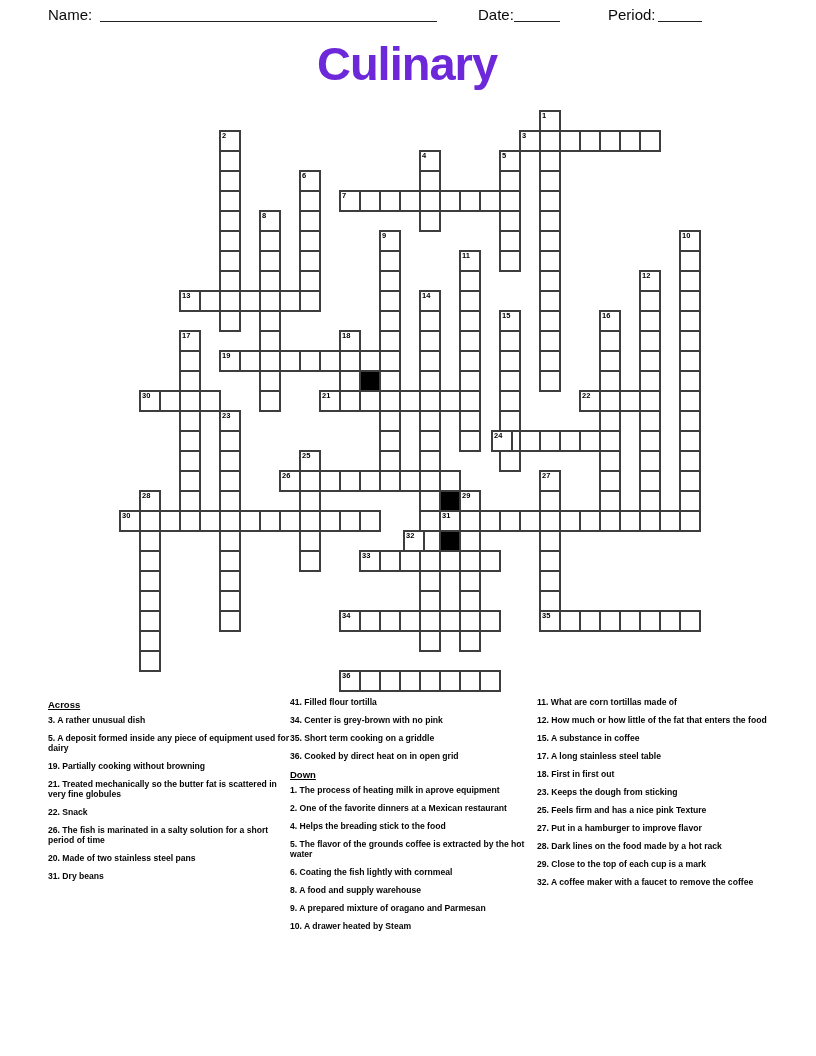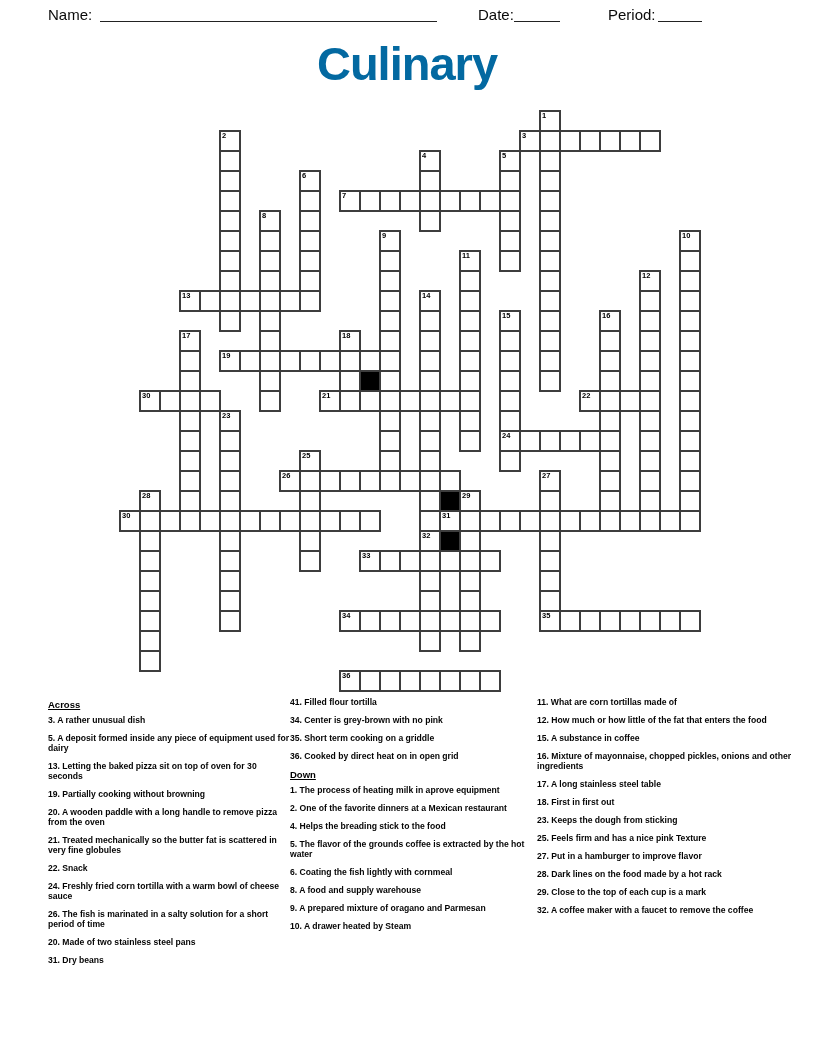--- a/index.html
+++ b/index.html
@@ -19,21 +19,21 @@
   #name-label   { left:48px;  top:6px; }
   #name-line    { left:100px; top:21px; width:337px; }
   #date-label   { left:478px; top:6px; }
   #date-line    { left:514px; top:21px; width:46px; }
   #period-label { left:608px; top:6px; }
   #period-line  { left:658px; top:21px; width:44px; }
   
   .title {
     position:absolute; left:0; top:36px; width:814px;
     text-align:center; font-size:47px; font-weight:800;
-    letter-spacing:-1px; color:#0369a1;
+    letter-spacing:-1px; color:#6d28d9;
   }
   
   #grid { position:absolute; left:119px; top:110px; width:582px; height:582px; }
   .cell {
     position:absolute; width:22px; height:22px;
     border:2px solid #3d3d3d; background:#fff;
   }
   .cell.black { background:#000; }
   .cellnum {
     position:absolute; left:1px; top:-1px;
@@ -124,21 +124,21 @@
       <div class="cell" style="left: 260px; top: 280px;"></div>
       <div class="cell" style="left: 280px; top: 280px;"></div>
       <div class="cell" style="left: 300px; top: 280px;"></div>
       <div class="cell" style="left: 320px; top: 280px;"></div>
       <div class="cell" style="left: 460px; top: 280px;">
         <span class="cellnum">22</span>
       </div>
       <div class="cell" style="left: 480px; top: 280px;"></div>
       <div class="cell" style="left: 500px; top: 280px;"></div>
       <div class="cell" style="left: 520px; top: 280px;"></div>
-      <div class="cell" style="left: 380px; top: 320px;">
+      <div class="cell" style="left: 372px; top: 320px;">
         <span class="cellnum">24</span>
       </div>
       <div class="cell" style="left: 400px; top: 320px;"></div>
       <div class="cell" style="left: 420px; top: 320px;"></div>
       <div class="cell" style="left: 440px; top: 320px;"></div>
       <div class="cell" style="left: 460px; top: 320px;"></div>
       <div class="cell" style="left: 480px; top: 320px;"></div>
       <div class="cell" style="left: 160px; top: 360px;">
         <span class="cellnum">26</span>
       </div>
@@ -409,41 +409,38 @@
       <div class="cell" style="left: 20px; top: 500px;"></div>
       <div class="cell" style="left: 20px; top: 520px;"></div>
       <div class="cell" style="left: 20px; top: 540px;"></div>
       <div class="cell" style="left: 340px; top: 380px;">
         <span class="cellnum">29</span>
       </div>
       <div class="cell" style="left: 340px; top: 420px;"></div>
       <div class="cell" style="left: 340px; top: 460px;"></div>
       <div class="cell" style="left: 340px; top: 480px;"></div>
       <div class="cell" style="left: 340px; top: 520px;"></div>
-      <div class="cell" style="left: 300px; top: 420px;">
+      <div class="cell" style="left: 284px; top: 420px;">
         <span class="cellnum">32</span>
       </div>
       <div class="cell" style="left: 300px; top: 460px;"></div>
       <div class="cell" style="left: 300px; top: 480px;"></div>
       <div class="cell" style="left: 300px; top: 520px;"></div>
       <div class="cell black" style="left: 240px; top: 260px;"></div>
       <div class="cell black" style="left: 320px; top: 380px;"></div>
       <div class="cell black" style="left: 320px; top: 420px;"></div>
     </div>
 
   <div class="clue-col" id="clue-col-1">
       <div class="clue-head">Across</div>
       <div class="clue">3. A rather unusual dish</div>
       <div class="clue">5. A deposit formed inside any piece of equipment used for dairy</div>
-      <div class="clue">13. Letting the baked pizza sit on top of oven for 30 seconds</div>
       <div class="clue">19. Partially cooking without browning</div>
-      <div class="clue">20. A wooden paddle with a long handle to remove pizza from the oven</div>
       <div class="clue">21. Treated mechanically so the butter fat is scattered in very fine globules</div>
       <div class="clue">22. Snack</div>
-      <div class="clue">24. Freshly fried corn tortilla with a warm bowl of cheese sauce</div>
       <div class="clue">26. The fish is marinated in a salty solution for a short period of time</div>
       <div class="clue">20. Made of two stainless steel pans</div>
       <div class="clue">31. Dry beans</div>
     </div>
   <div class="clue-col" id="clue-col-2">
       <div class="clue">41. Filled flour tortilla</div>
       <div class="clue">34. Center is grey-brown with no pink</div>
       <div class="clue">35. Short term cooking on a griddle</div>
       <div class="clue">36. Cooked by direct heat on in open grid</div>
       <div class="clue-head">Down</div>
@@ -453,21 +450,20 @@
       <div class="clue">5. The flavor of the grounds coffee is extracted by the hot water</div>
       <div class="clue">6. Coating the fish lightly with cornmeal</div>
       <div class="clue">8. A food and supply warehouse</div>
       <div class="clue">9. A prepared mixture of oragano and Parmesan</div>
       <div class="clue">10. A drawer heated by Steam</div>
     </div>
   <div class="clue-col" id="clue-col-3">
       <div class="clue">11. What are corn tortillas made of</div>
       <div class="clue">12. How much or how little of the fat that enters the food</div>
       <div class="clue">15. A substance in coffee</div>
-      <div class="clue">16. Mixture of mayonnaise, chopped pickles, onions and other ingredients</div>
       <div class="clue">17. A long stainless steel table</div>
       <div class="clue">18. First in first out</div>
       <div class="clue">23. Keeps the dough from sticking</div>
       <div class="clue">25. Feels firm and has a nice pink Texture</div>
       <div class="clue">27. Put in a hamburger to improve flavor</div>
       <div class="clue">28. Dark lines on the food made by a hot rack</div>
       <div class="clue">29. Close to the top of each cup is a mark</div>
       <div class="clue">32. A coffee maker with a faucet to remove the coffee</div>
     </div>
 

